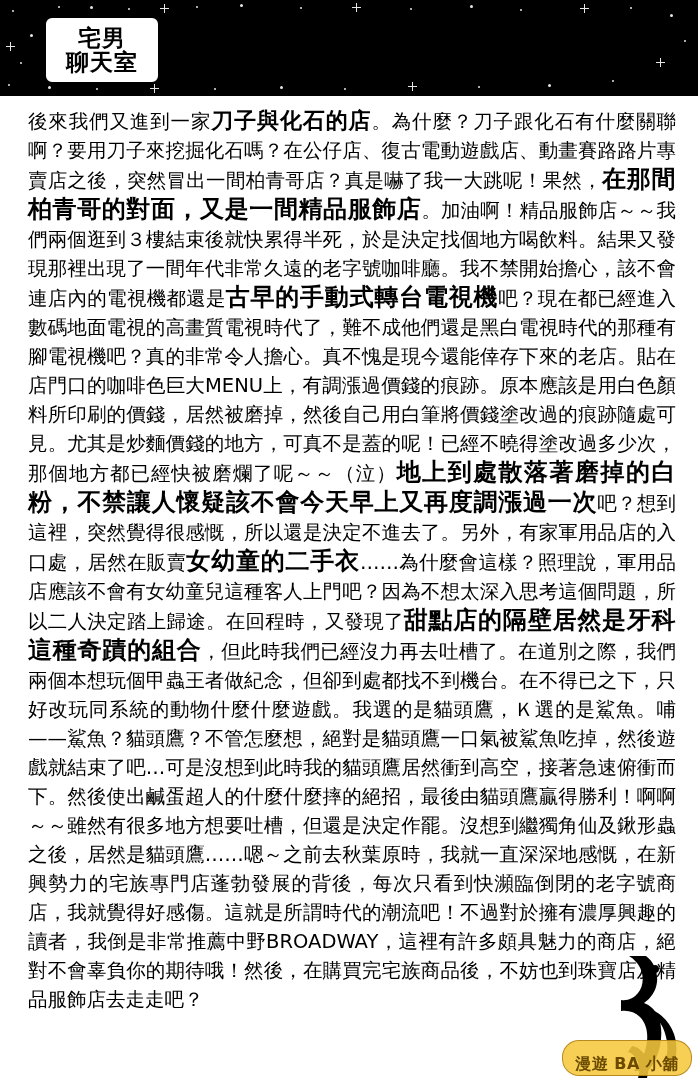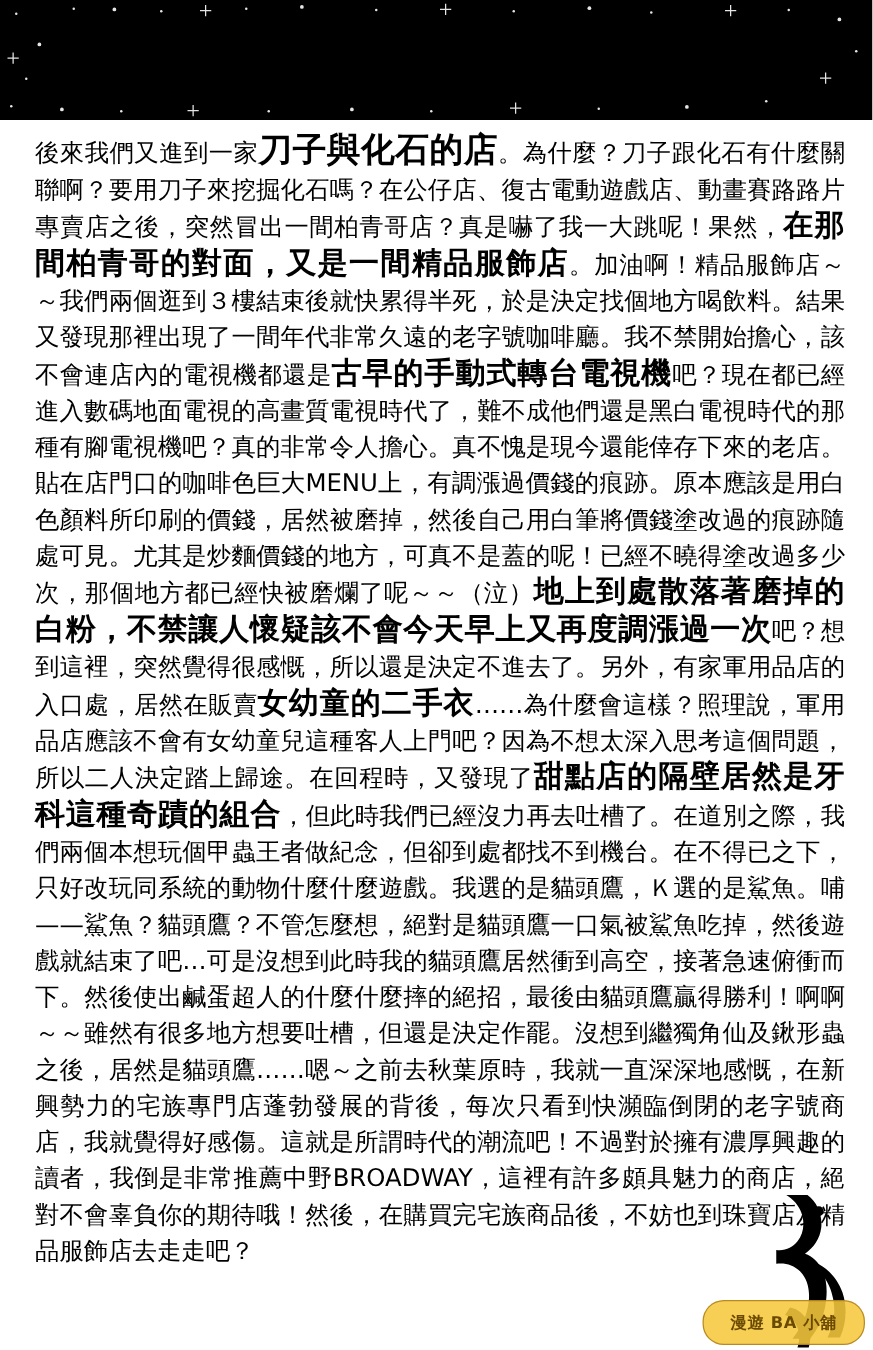--- a/index.html
+++ b/index.html
@@ -122,21 +122,21 @@
     font-family: "DejaVu Sans", "Liberation Sans", sans-serif;
     font-size: 19.5px;
     line-height: 29px;
     color: #000;
     text-align: justify;
     text-justify: inter-character;
     letter-spacing: 0px;
   }
   .em1 {
     font-weight: bold;
-    font-size: 27px;
+    font-size: 22px;
   }
   .em2 {
     font-weight: bold;
     font-size: 24px;
     letter-spacing: .5px;
   }
 
   
   .corner-art {
     position: absolute;
@@ -152,24 +152,24 @@
   .watermark {
     position: absolute;
     right: 6px;
     bottom: 4px;
     width: 128px;
     height: 34px;
     border-radius: 17px;
     background: rgba(245, 200, 60, .88);
     border: 1px solid rgba(160,110,10,.7);
     display: flex;
-    align-items: center;
+    align-items: flex-end;
     justify-content: center;
     color: #6b4a00;
-    font-size: 13px;
+    font-size: 16px;
     font-weight: bold;
     letter-spacing: .5px;
   }
 </style>
 </head>
 <body>
 
 <div class="page">
 
   <div class="banner">
@@ -200,20 +200,24 @@
       <div class="star cross" style="left:408px;top:82px;"></div>
       <div class="star sm" style="left:344px; top:88px;"></div>
       <div class="star big" style="left:280px; top:86px;"></div>
       <div class="star sm" style="left:214px; top:88px;"></div>
       <div class="star cross" style="left:150px;top:84px;"></div>
       <div class="star sm" style="left:96px;  top:88px;"></div>
       <div class="star big" style="left:48px;  top:86px;"></div>
       <div class="star sm" style="left:8px;   top:84px;"></div>
     </div>
 
+    <div class="banner-badge">
+      <span>宅男</span>
+      <span>聊天室</span>
+    </div>
 
   </div>
 
   <div class="article">
     <p id="article-paragraph"><span>後來我們又進到一家</span><span class="em1">刀子與化石的店</span><span>。為什麼？刀子跟化石有什麼關聯啊？要用刀子來挖掘化石嗎？在公仔店、復古電動遊戲店、動畫賽路路片專賣店之後，突然冒出一間柏青哥店？真是嚇了我一大跳呢！果然，</span><span class="em2">在那間柏青哥的對面，又是一間精品服飾店</span><span>。加油啊！精品服飾店～～我們兩個逛到３樓結束後就快累得半死，於是決定找個地方喝飲料。結果又發現那裡出現了一間年代非常久遠的老字號咖啡廳。我不禁開始擔心，該不會連店內的電視機都還是</span><span class="em2">古早的手動式轉台電視機</span><span>吧？現在都已經進入數碼地面電視的高畫質電視時代了，難不成他們還是黑白電視時代的那種有腳電視機吧？真的非常令人擔心。真不愧是現今還能倖存下來的老店。貼在店門口的咖啡色巨大MENU上，有調漲過價錢的痕跡。原本應該是用白色顏料所印刷的價錢，居然被磨掉，然後自己用白筆將價錢塗改過的痕跡隨處可見。尤其是炒麵價錢的地方，可真不是蓋的呢！已經不曉得塗改過多少次，那個地方都已經快被磨爛了呢～～（泣）</span><span class="em2">地上到處散落著磨掉的白粉，不禁讓人懷疑該不會今天早上又再度調漲過一次</span><span>吧？想到這裡，突然覺得很感慨，所以還是決定不進去了。另外，有家軍用品店的入口處，居然在販賣</span><span class="em2">女幼童的二手衣</span><span>……為什麼會這樣？照理說，軍用品店應該不會有女幼童兒這種客人上門吧？因為不想太深入思考這個問題，所以二人決定踏上歸途。在回程時，又發現了</span><span class="em2">甜點店的隔壁居然是牙科這種奇蹟的組合</span><span>，但此時我們已經沒力再去吐槽了。在道別之際，我們兩個本想玩個甲蟲王者做紀念，但卻到處都找不到機台。在不得已之下，只好改玩同系統的動物什麼什麼遊戲。我選的是貓頭鷹，Ｋ選的是鯊魚。哺——鯊魚？貓頭鷹？不管怎麼想，絕對是貓頭鷹一口氣被鯊魚吃掉，然後遊戲就結束了吧…可是沒想到此時我的貓頭鷹居然衝到高空，接著急速俯衝而下。然後使出鹹蛋超人的什麼什麼摔的絕招，最後由貓頭鷹贏得勝利！啊啊～～雖然有很多地方想要吐槽，但還是決定作罷。沒想到繼獨角仙及鍬形蟲之後，居然是貓頭鷹……嗯～之前去秋葉原時，我就一直深深地感慨，在新興勢力的宅族專門店蓬勃發展的背後，每次只看到快瀕臨倒閉的老字號商店，我就覺得好感傷。這就是所謂時代的潮流吧！不過對於擁有濃厚興趣的讀者，我倒是非常推薦中野BROADWAY，這裡有許多頗具魅力的商店，絕對不會辜負你的期待哦！然後，在購買完宅族商品後，不妨也到珠寶店及精品服飾店去走走吧？</span></p>
   </div>
 
   <div class="corner-art">
     <svg width="170" height="130" viewBox="0 0 170 130" xmlns="http://www.w3.org/2000/svg">
       <g fill="#000000">

